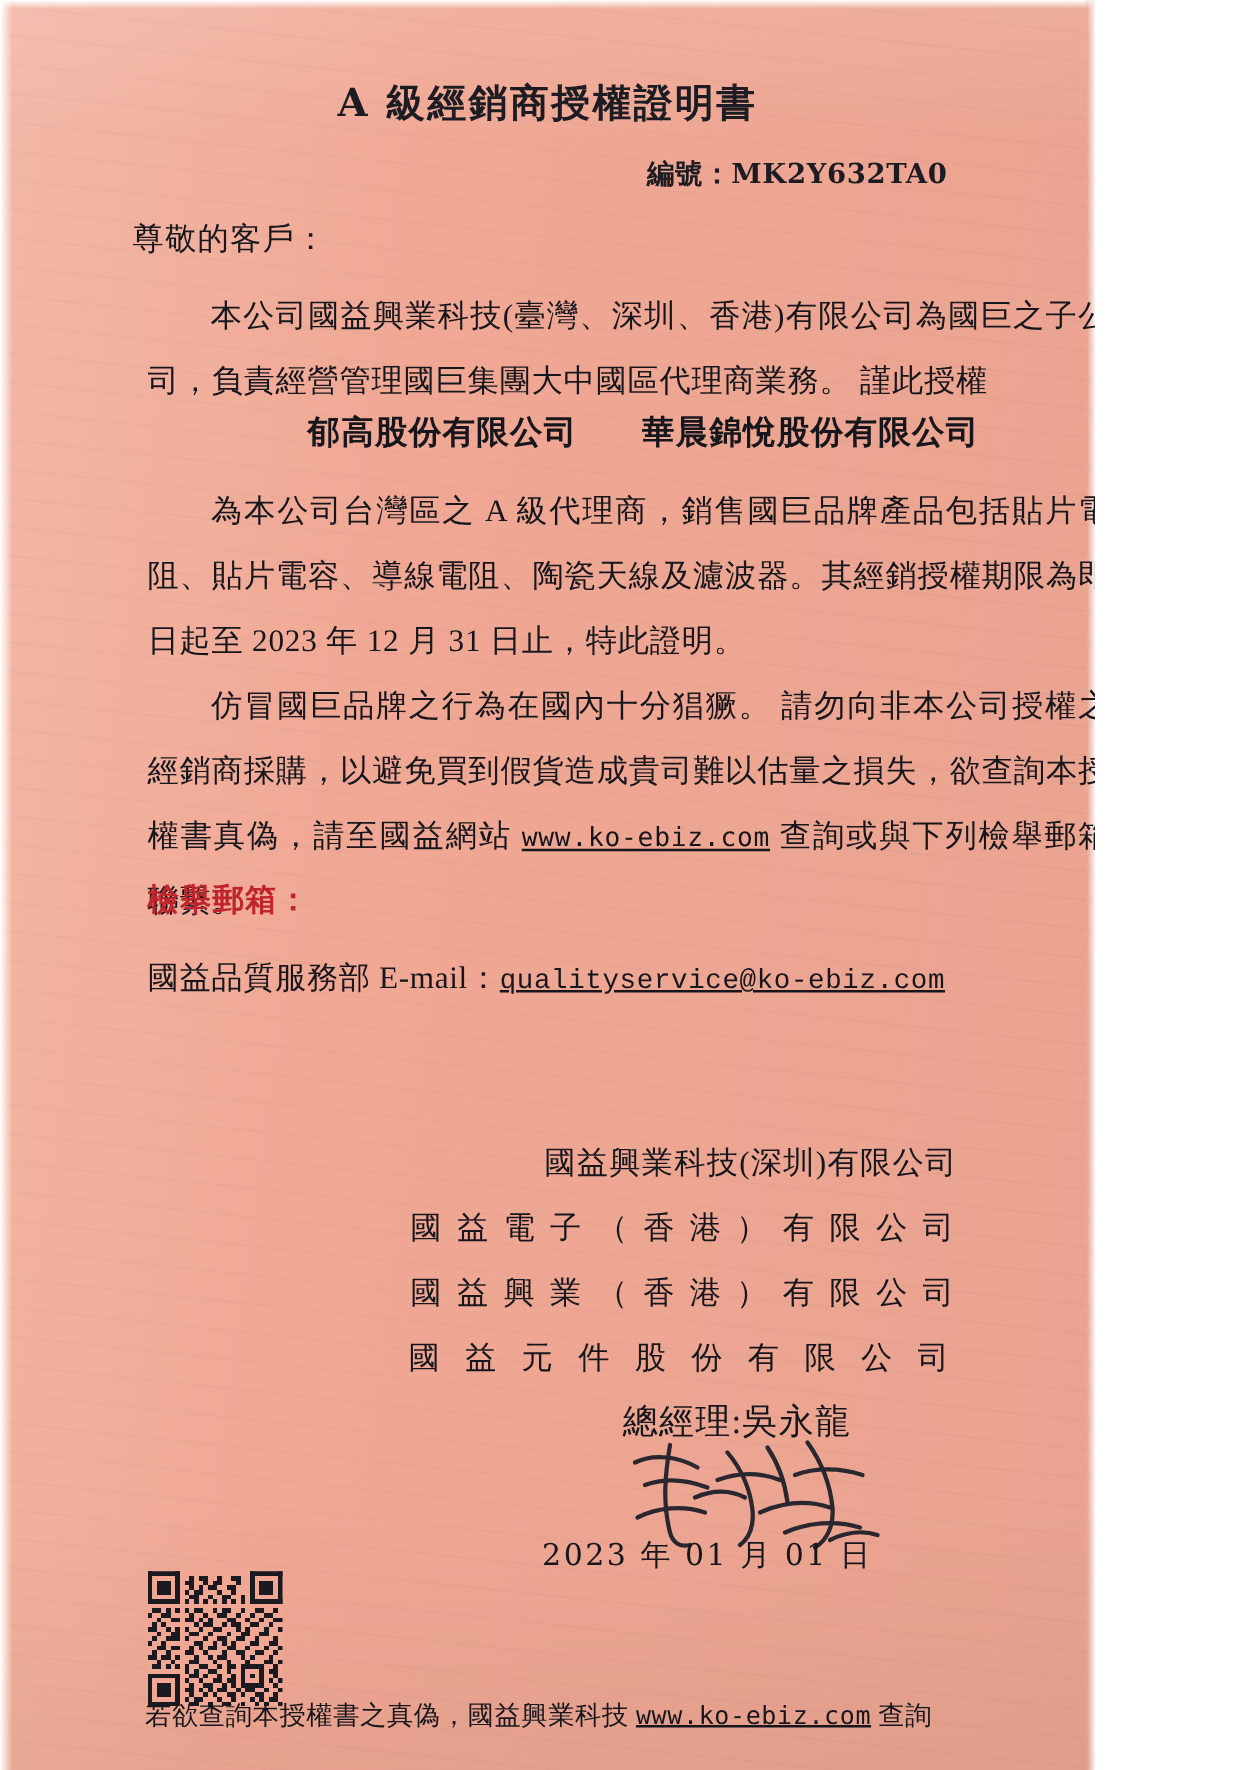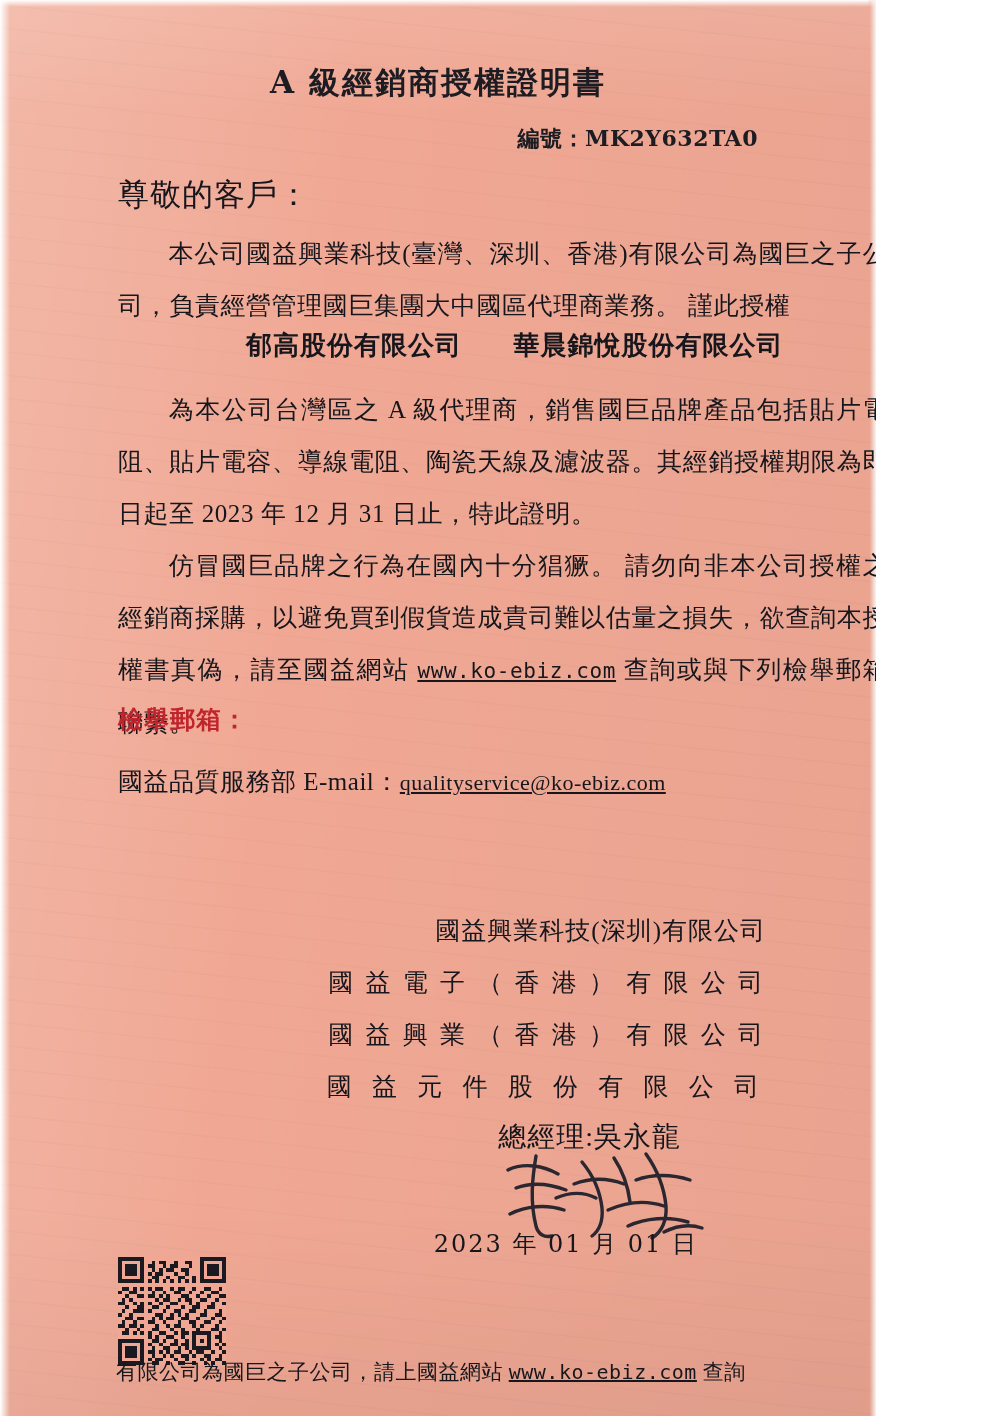--- a/index.html
+++ b/index.html
@@ -69,22 +69,22 @@
     font-weight: bold;
     font-size: 22px;
     color: #1c1c22;
     letter-spacing: 0.5px;
     margin-left: 44px;
   }
 
   .salutation {
     position: absolute;
     top: 174px;
-    left: 118px;
-    font-size: 31px;
+    left: 106px;
+    font-size: 25px;
     color: #16161c;
     letter-spacing: 1px;
   }
 
   .body-block {
     position: absolute;
     left: 118px;
     width: 770px;
     font-size: 25px;
     line-height: 52px;
@@ -128,21 +128,21 @@
   }
   .report-mail {
     position: absolute;
     top: 765px;
     left: 118px;
     font-size: 25px;
     color: #16161c;
     letter-spacing: 0.5px;
   }
   .mail-mono {
-    font-family: Liberation Serif, serif;
+    font-family: Liberation Mono, monospace;
     font-size: 22px;
   }
 
   .signer-block {
     position: absolute;
     top: 905px;
     right: 110px;
     text-align: right;
     font-size: 25px;
     color: #16161c;
@@ -477,17 +477,17 @@
         <rect x="13" y="28" width="1" height="1"></rect>
       <rect x="16" y="28" width="2" height="1"></rect>
         <rect x="20" y="28" width="1" height="1"></rect>
       <rect x="23" y="28" width="1" height="1"></rect>
         <rect x="25" y="28" width="1" height="1"></rect>
       <rect x="28" y="28" width="1" height="1"></rect>
     </g>
   </svg>
 
   <div class="footer-note">
-    <span>有限公司為國巨之子公司，請上國益網站</span>
+    <span>若欲查詢本授權書之真偽，國益興業科技</span>
     <a class="mono-link" href="#">www.ko-ebiz.com</a>
     <span>查詢</span>
   </div>
 </div>
 
 </body></html>

